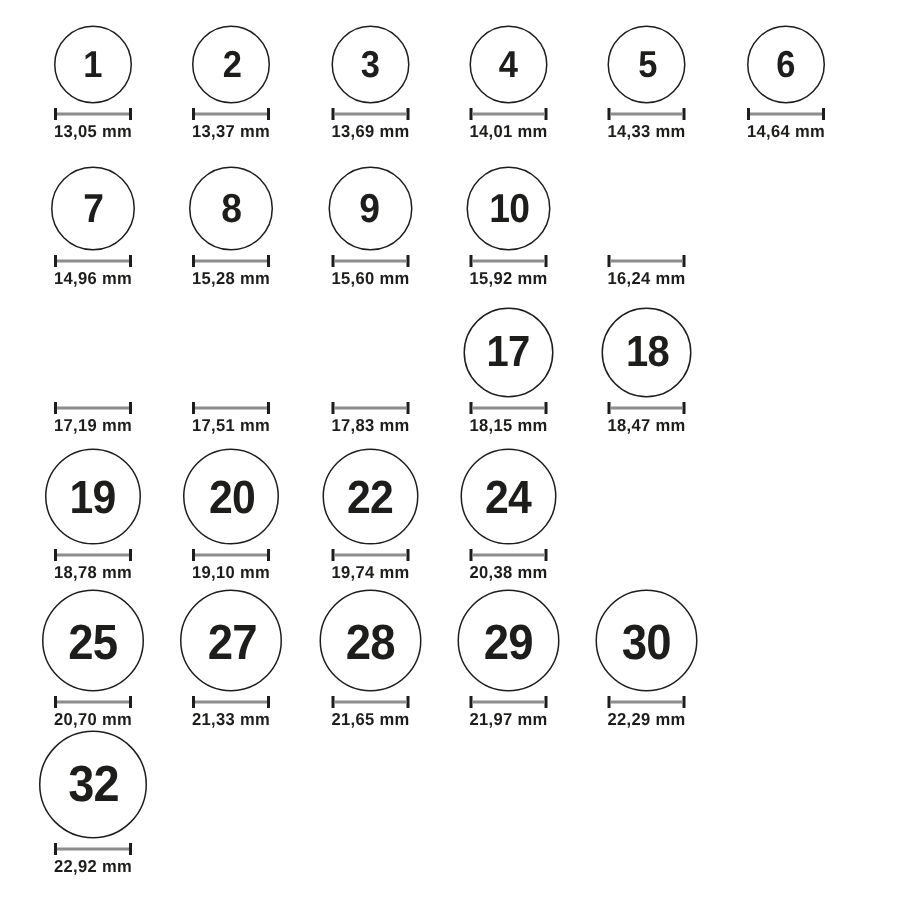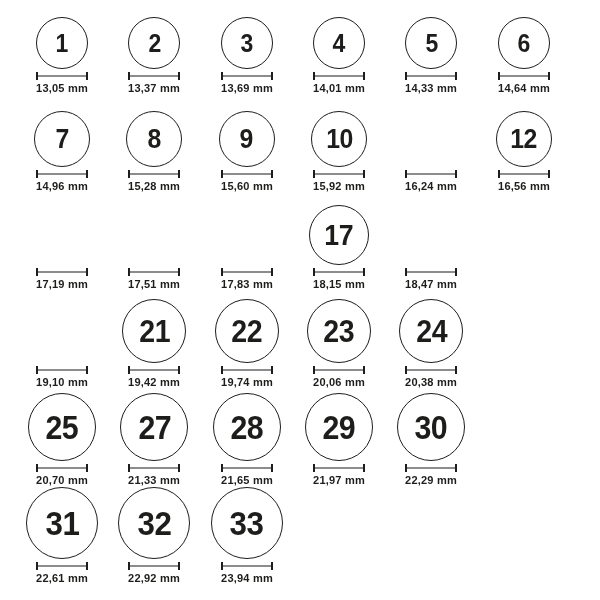--- a/index.html
+++ b/index.html
@@ -154,27 +154,20 @@
         <div class="circle" style="width:56px;height:56px">
           <span class="num" style="font-size:27px">10</span>
         </div>
         <div class="ruler"></div>
         <div class="label">15,92 mm</div>
       </div>
       <div class="cell">
         <div class="ruler"></div>
         <div class="label">16,24 mm</div>
       </div>
-      <div class="cell">
-        <div class="circle" style="width:56px;height:56px">
-          <span class="num" style="font-size:27px">12</span>
-        </div>
-        <div class="ruler"></div>
-        <div class="label">16,56 mm</div>
-      </div>
     </div>
     <div class="row">
       <div class="cell">
         <div class="ruler"></div>
         <div class="label">17,19 mm</div>
       </div>
       <div class="cell">
         <div class="ruler"></div>
         <div class="label">17,51 mm</div>
       </div>
@@ -183,52 +176,51 @@
         <div class="label">17,83 mm</div>
       </div>
       <div class="cell">
         <div class="circle" style="width:60px;height:60px">
           <span class="num" style="font-size:29px">17</span>
         </div>
         <div class="ruler"></div>
         <div class="label">18,15 mm</div>
       </div>
       <div class="cell">
+        <div class="circle" style="width:60px;height:60px">
+          <span class="num" style="font-size:29px">18</span>
+        </div>
         <div class="ruler"></div>
         <div class="label">18,47 mm</div>
       </div>
     </div>
     <div class="row">
       <div class="cell">
+        <div class="circle" style="width:64px;height:64px">
+          <span class="num" style="font-size:31px">19</span>
+        </div>
+        <div class="ruler"></div>
+        <div class="label">18,78 mm</div>
+      </div>
+      <div class="cell">
+        <div class="circle" style="width:64px;height:64px">
+          <span class="num" style="font-size:31px">20</span>
+        </div>
         <div class="ruler"></div>
         <div class="label">19,10 mm</div>
       </div>
       <div class="cell">
         <div class="circle" style="width:64px;height:64px">
-          <span class="num" style="font-size:31px">21</span>
-        </div>
-        <div class="ruler"></div>
-        <div class="label">19,42 mm</div>
-      </div>
-      <div class="cell">
-        <div class="circle" style="width:64px;height:64px">
           <span class="num" style="font-size:31px">22</span>
         </div>
         <div class="ruler"></div>
         <div class="label">19,74 mm</div>
       </div>
       <div class="cell">
         <div class="circle" style="width:64px;height:64px">
-          <span class="num" style="font-size:31px">23</span>
-        </div>
-        <div class="ruler"></div>
-        <div class="label">20,06 mm</div>
-      </div>
-      <div class="cell">
-        <div class="circle" style="width:64px;height:64px">
           <span class="num" style="font-size:31px">24</span>
         </div>
         <div class="ruler"></div>
         <div class="label">20,38 mm</div>
       </div>
     </div>
     <div class="row">
       <div class="cell">
         <div class="circle" style="width:68px;height:68px">
           <span class="num" style="font-size:33px">25</span>
@@ -259,35 +251,21 @@
       </div>
       <div class="cell">
         <div class="circle" style="width:68px;height:68px">
           <span class="num" style="font-size:33px">30</span>
         </div>
         <div class="ruler"></div>
         <div class="label">22,29 mm</div>
       </div>
     </div>
     <div class="row">
-      <div class="cell">
-        <div class="circle" style="width:72px;height:72px">
-          <span class="num" style="font-size:34px">31</span>
-        </div>
-        <div class="ruler"></div>
-        <div class="label">22,61 mm</div>
-      </div>
       <div class="cell">
         <div class="circle" style="width:72px;height:72px">
           <span class="num" style="font-size:34px">32</span>
         </div>
         <div class="ruler"></div>
         <div class="label">22,92 mm</div>
-      </div>
-      <div class="cell">
-        <div class="circle" style="width:72px;height:72px">
-          <span class="num" style="font-size:34px">33</span>
-        </div>
-        <div class="ruler"></div>
-        <div class="label">23,94 mm</div>
       </div>
     </div>
   </div>
 
 </body></html>

